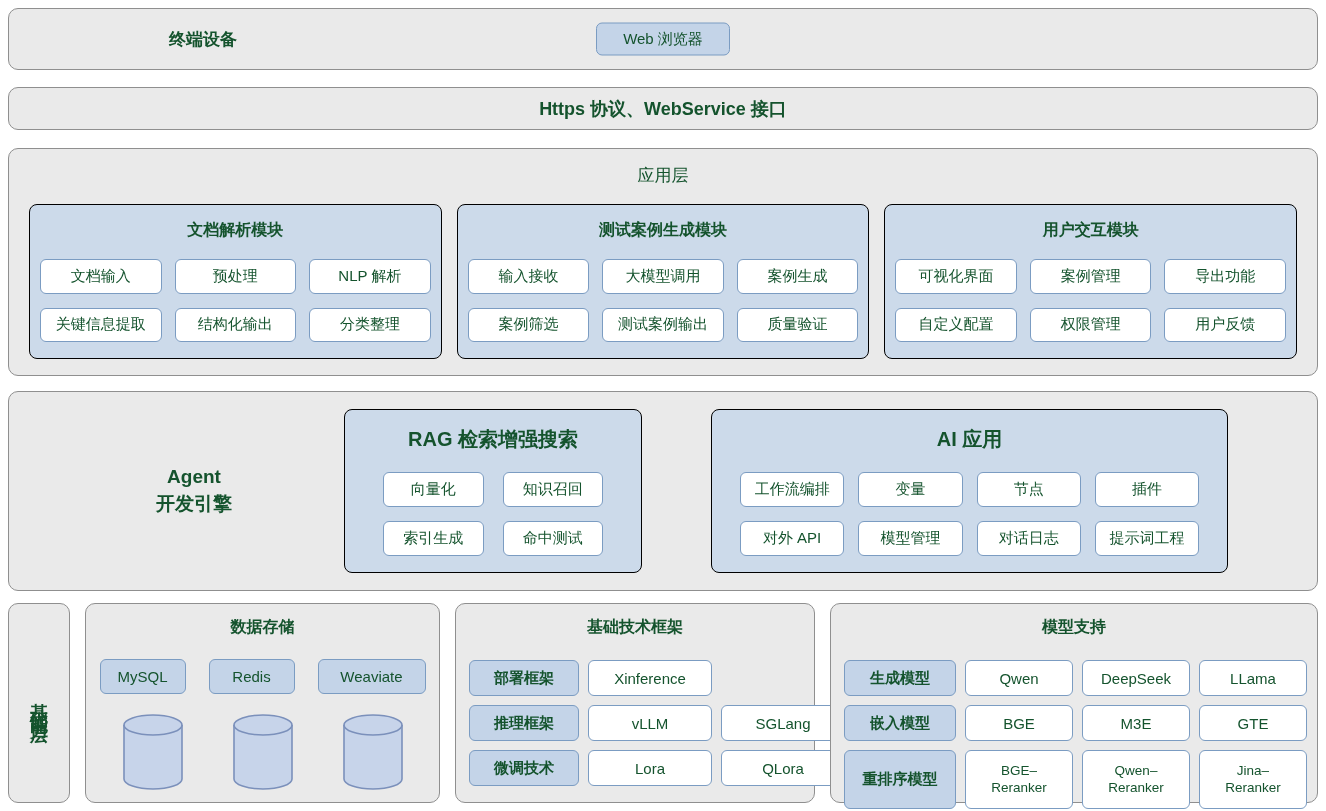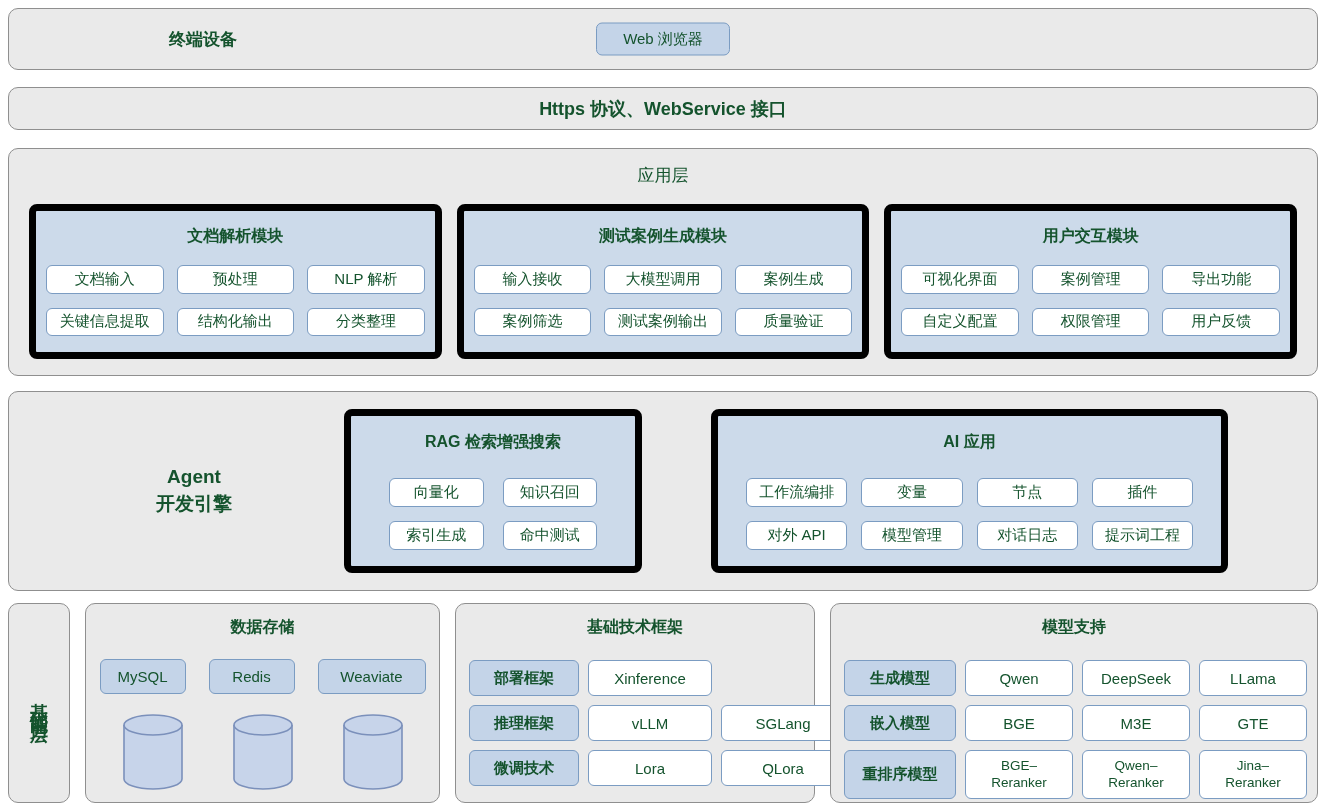--- a/index.html
+++ b/index.html
@@ -4,21 +4,21 @@
 <style>
   * { margin:0; padding:0; box-sizing:border-box; }
   html,body { background:#ffffff; }
   .canvas {
     position:relative; width:1326px; height:811px;
     background:#ffffff; color:#14532d;
     font-family:"Liberation Sans", sans-serif;
     overflow:hidden;
   }
   .gray-box { background:#eaeaea; border:1px solid #8f8f8f; border-radius:10px; }
-  .blue-box { background:#ccdaea; border:7px solid #000000; border-radius:8px; }
+  .blue-box { background:#ccdaea; border:1px solid #000000; border-radius:8px; }
   .white-item {
     background:#ffffff; border:1px solid #7b9cc2; border-radius:6px;
     display:flex; align-items:center; justify-content:center;
     font-size:15px; text-align:center;
   }
   .blue-item {
     background:#c4d4e8; border:1px solid #7b9cc2; border-radius:6px;
     display:flex; align-items:center; justify-content:center;
     font-size:15px; text-align:center;
   }
@@ -59,21 +59,21 @@
 
   
   #layer-agent { top:391px; height:200px; }
   .agent-label {
     position:absolute; left:60px; top:50%; transform:translateY(-50%);
     width:250px; text-align:center; font-weight:700; font-size:19px; line-height:1.4;
   }
   .group { position:absolute; top:17px; height:164px; }
   #group-rag { left:335px; width:298px; }
   #group-ai  { left:702px; width:517px; }
-  .group-title { margin-top:16px; text-align:center; font-weight:700; font-size:16px; }
+  .group-title { margin-top:16px; text-align:center; font-weight:700; font-size:20px; }
   .rag-grid {
     position:absolute; left:38px; right:38px; top:62px; bottom:16px;
     display:grid; grid-template-columns:1fr 1fr; gap:14px 19px;
   }
   .ai-grid {
     position:absolute; left:28px; right:28px; top:62px; bottom:16px;
     display:grid; grid-template-columns:repeat(4,1fr); gap:14px;
   }
 
   
@@ -104,21 +104,21 @@
     display:flex; justify-content:center; gap:46px;
   }
 
   .rows-col {
     position:absolute; left:13px; top:56px;
     display:flex; flex-direction:column; gap:9px;
   }
   .box-row { display:flex; gap:9px; }
   .box-row .blue-item { font-weight:700; }
   .h36 { height:36px; }
-  .h44 { height:49px; }
+  .h44 { height:59px; }
   .w110 { width:110px; } .w105 { width:124px;border-radius:6px; }
   .w112 { width:112px; } .w108 { width:108px; }
   .two-line { white-space:pre-line; font-size:13.5px; line-height:1.2; }
 </style>
 </head>
 <body>
 
 <div class="canvas">
 
   <div class="gray-box layer" id="layer-terminal">

